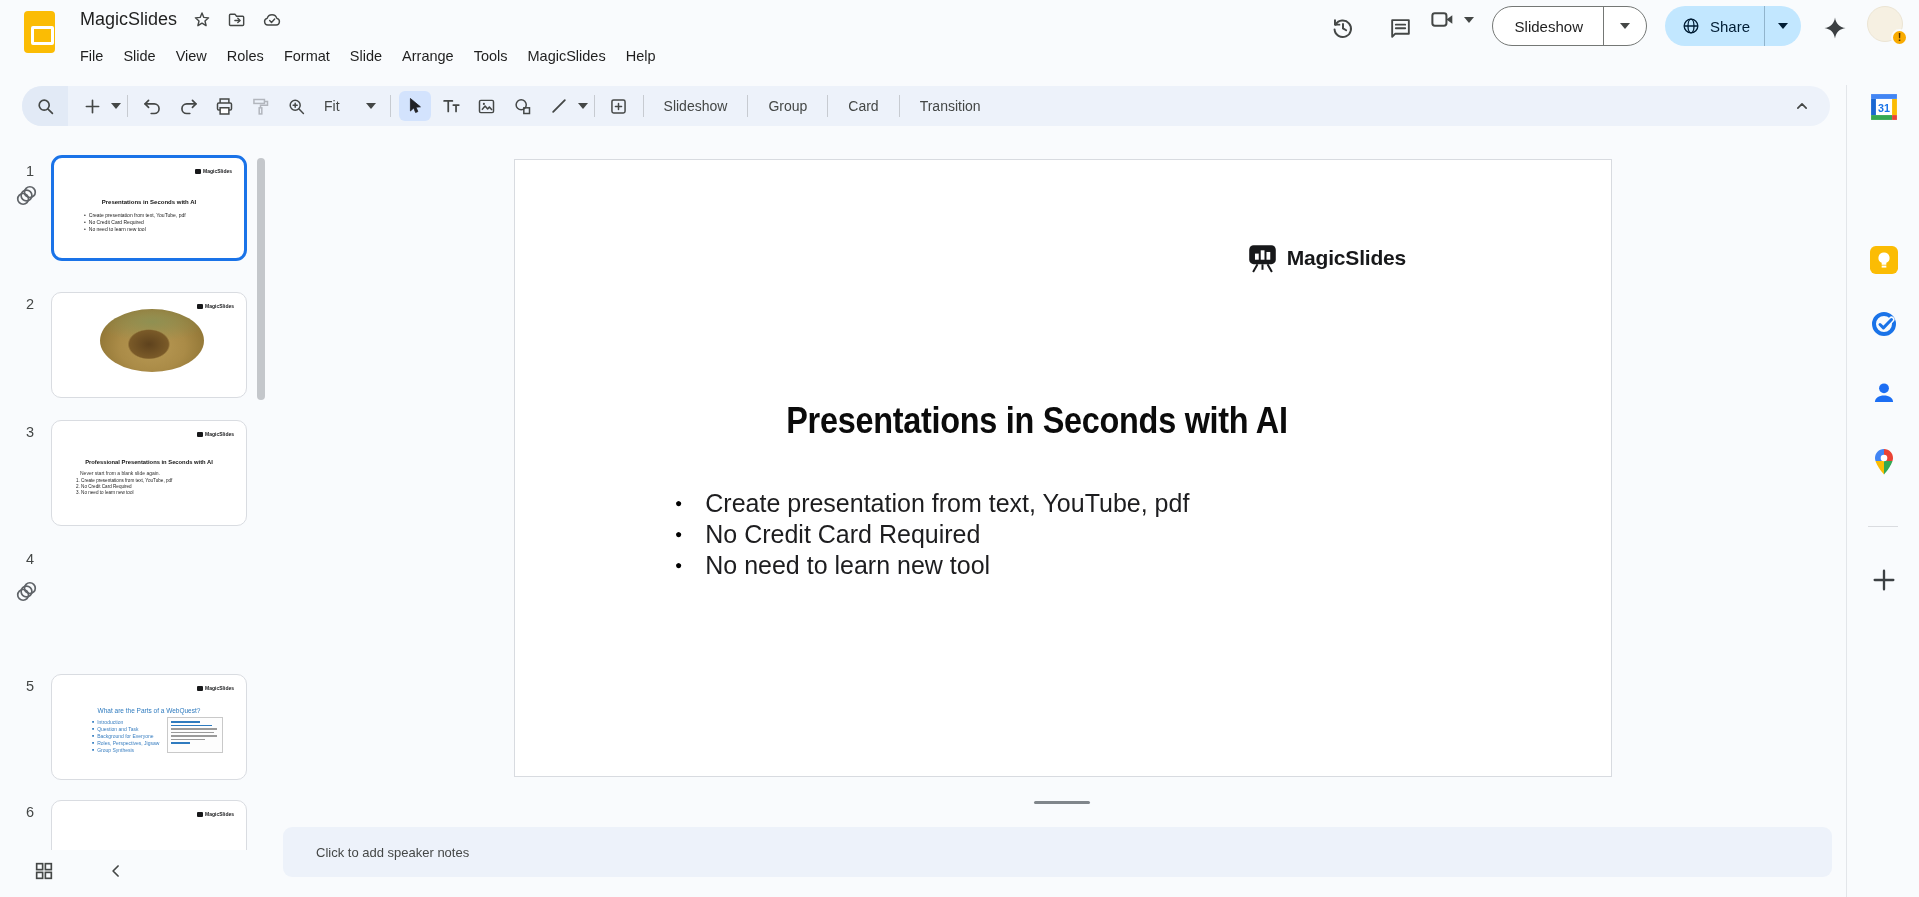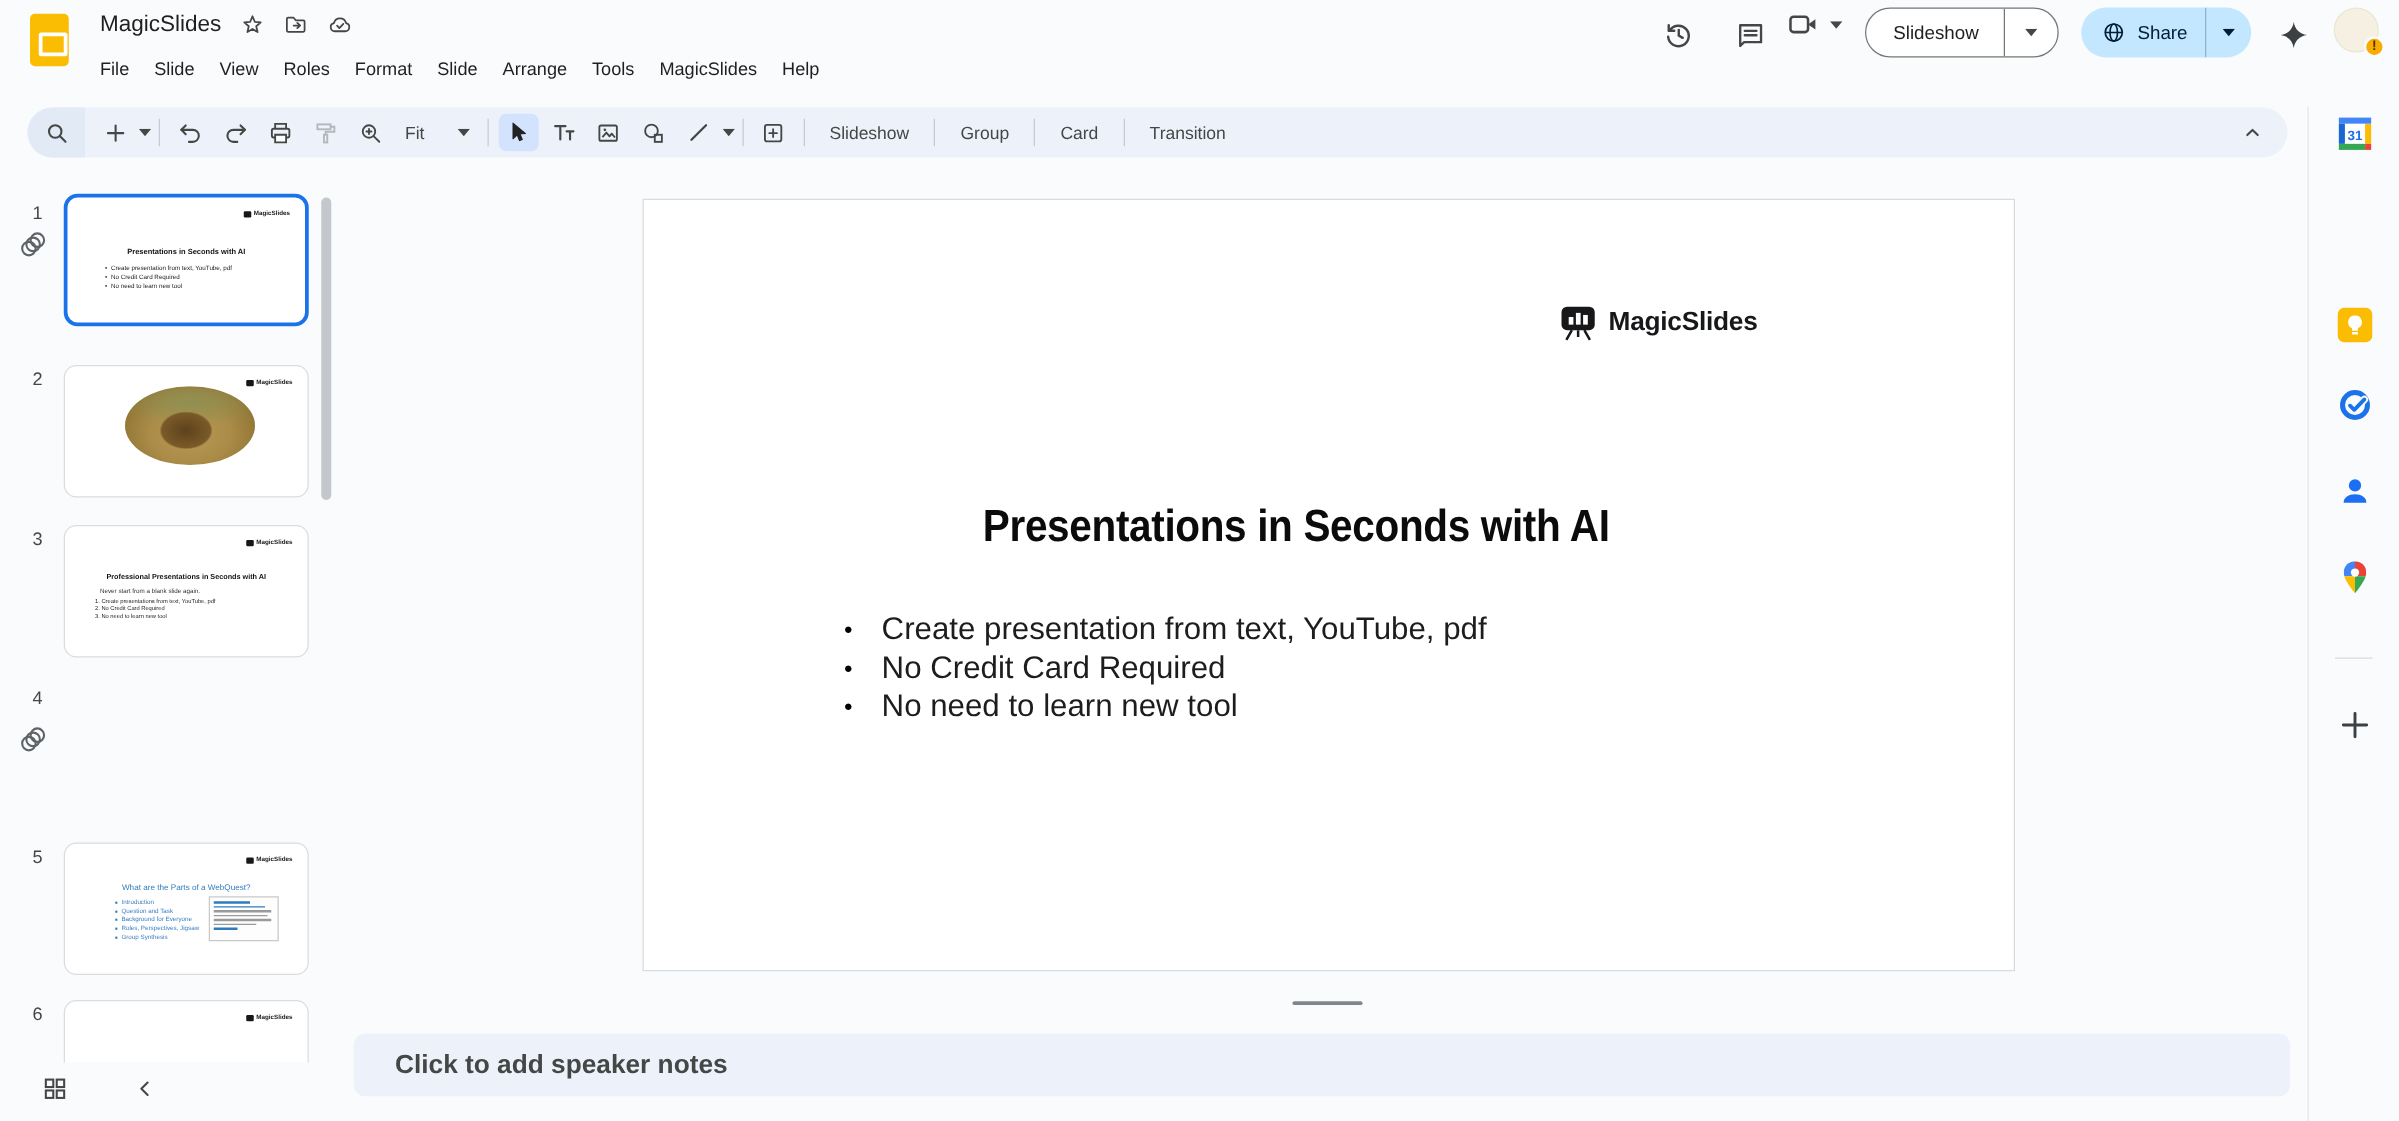--- a/index.html
+++ b/index.html
@@ -93,21 +93,21 @@
   .slide-canvas { position:absolute; left:514px; top:159px; width:1098px; height:618px; background:#fff; border:1px solid #d8dbe0; }
   .slide-logo { position:absolute; top:82px; right:205px; display:flex; align-items:center; gap:9px; }
   .slide-logo-text { font-size:21px; font-weight:800; color:#17181a; letter-spacing:-.2px; }
   .slide-title { position:absolute; left:0; right:52px; top:240px; text-align:center; font-size:36px; font-weight:700; color:#0b0b0b; transform:scaleX(.9); letter-spacing:-.3px; }
   .slide-bullets { position:absolute; left:160px; top:328px; list-style:none; }
   .slide-bullets li { display:flex; align-items:center; font-size:25px; line-height:31px; color:#1d1d1f; }
   .slide-bullets li::before { content:"●"; font-size:12px; margin-right:23px; color:#000; }
 
   .divider-handle { position:absolute; left:1034px; top:801px; width:56px; height:3px; background:#80868b; border-radius:3px; cursor:row-resize; }
   .notes-bar { position:absolute; left:283px; top:827px; width:1549px; height:50px; background:#edf2fa; border-radius:9px; display:flex; align-items:center; padding-left:33px; cursor:text; }
-  .notes-text { font-size:21px; color:#444746;font-weight:bold; }
+  .notes-text { font-size:13px; color:#444746; }
   .notes-expand { position:absolute; left:1872px; top:856px; width:26px; height:26px; display:flex; align-items:center; justify-content:center; cursor:pointer; }
 
   
   .side-rail { position:absolute; left:1846px; top:85px; width:73px; height:812px; background:#f9fbfd; border-left:1px solid #e3e6ea; }
   .rail-btn { position:absolute; left:23px; width:28px; height:28px; cursor:pointer; }
   .rail-div { position:absolute; left:21px; top:441px; width:30px; height:1px; background:#dadce0; }
 </style>
 </head>
 <body>
 

